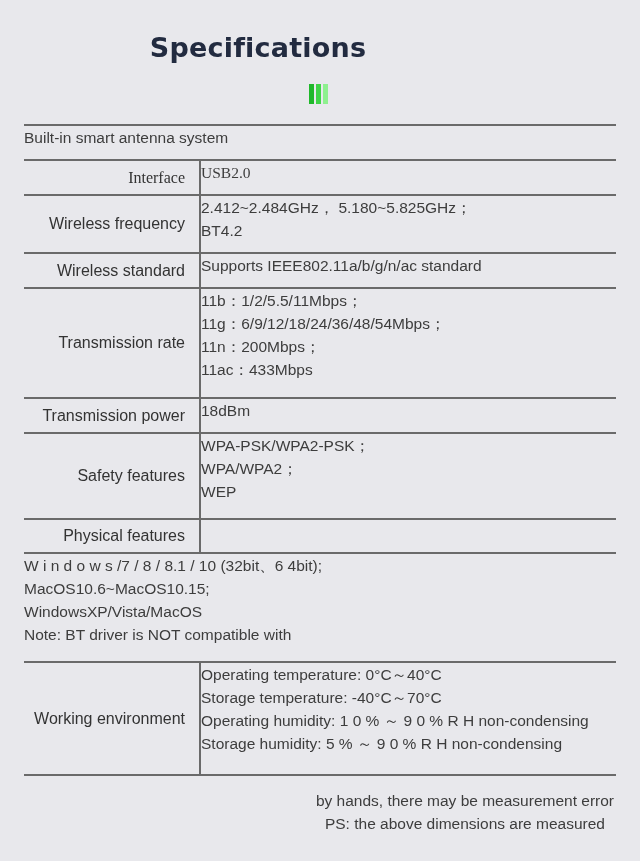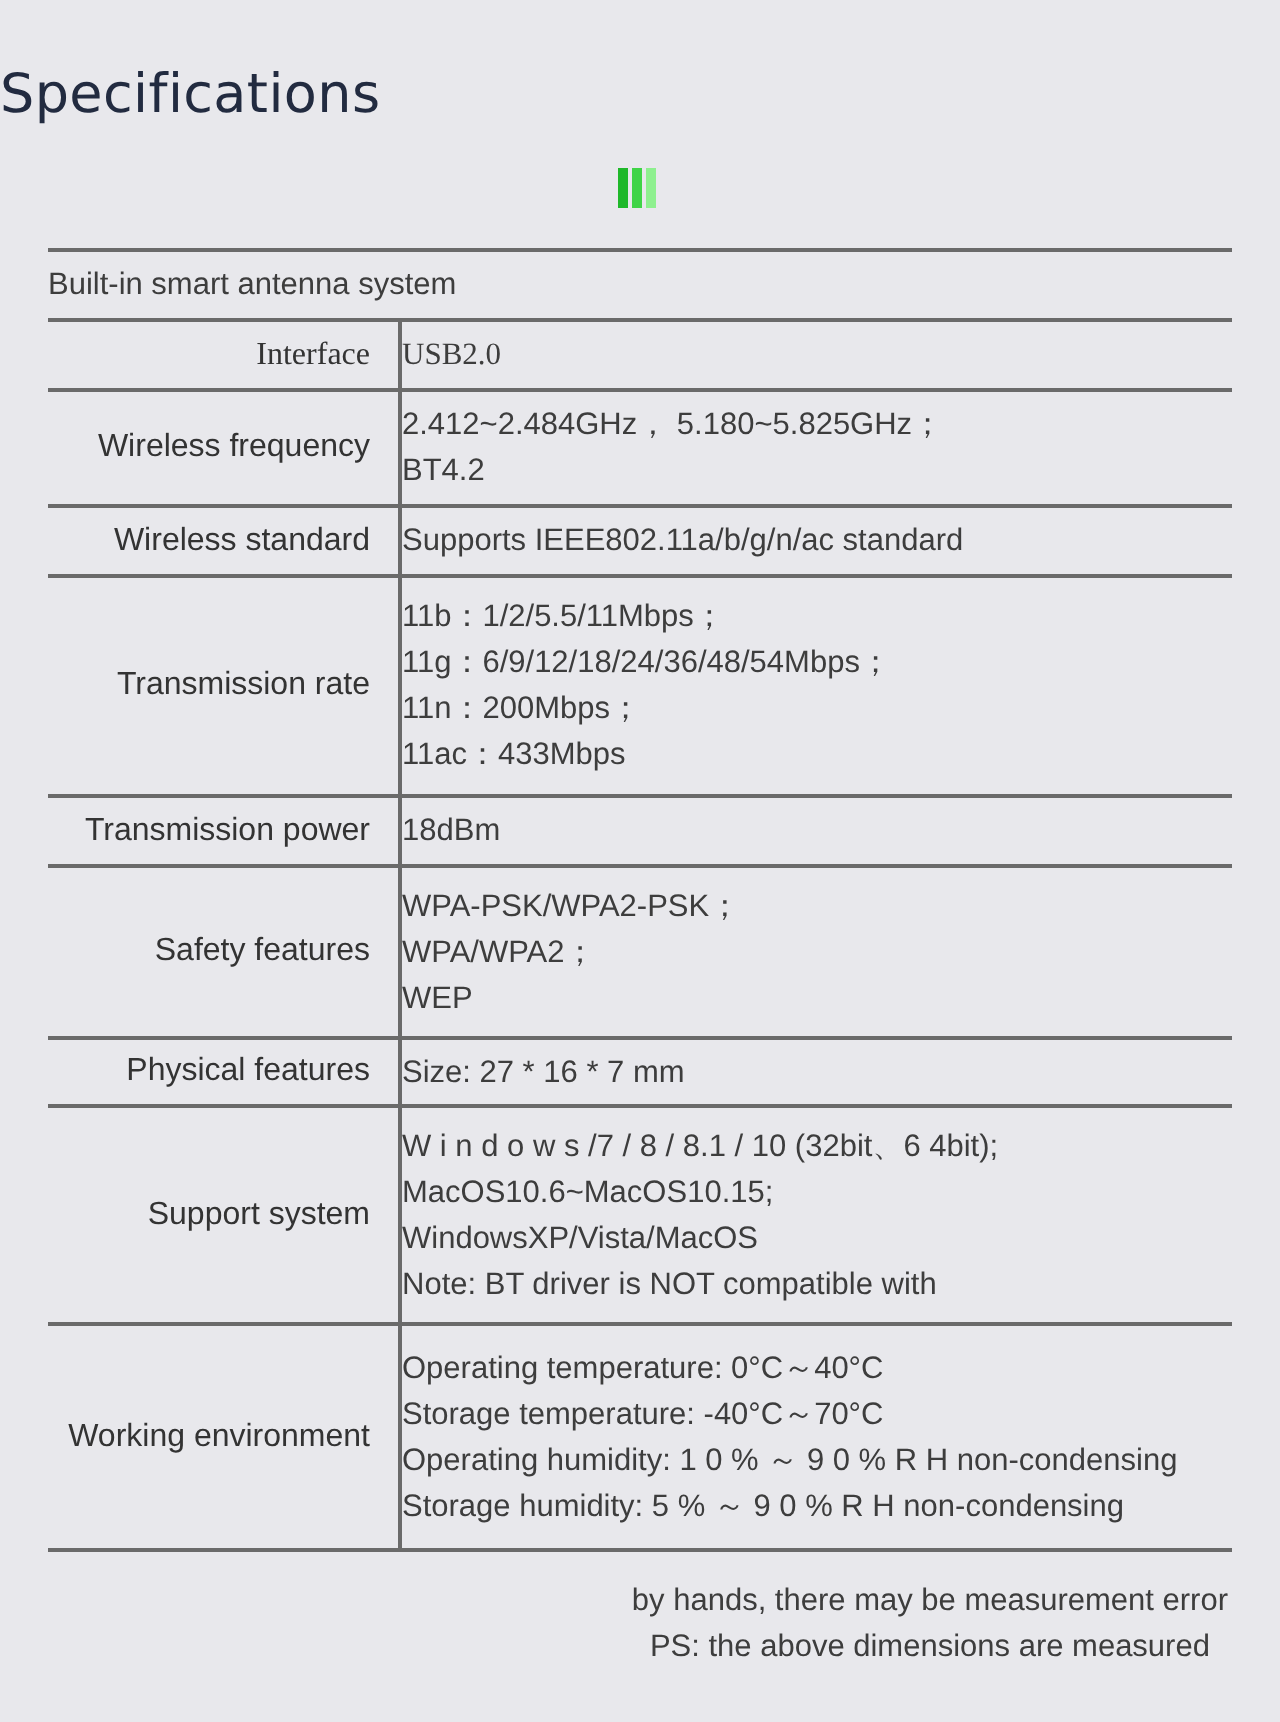--- a/index.html
+++ b/index.html
@@ -13,23 +13,23 @@
       font-family: "Liberation Sans", "DejaVu Sans", sans-serif;
       color: #3a3a3a;
       position: relative;
       overflow: hidden;
     }
     .title {
       position: absolute;
       top: 32px;
       left: 0;
       width: 516px;
-      text-align: left;
+      text-align: center;
       font-family: "DejaVu Sans", sans-serif;
-      font-weight: normal;
+      font-weight: bold;
       font-size: 27px;
       color: #222b40;
       letter-spacing: 0.2px;
     }
     .bars {
       position: absolute;
       top: 84px;
       left: 309px;
       width: 24px;
       height: 20px;
@@ -66,21 +66,20 @@
       font-size: 16px;
       color: #333;
       border-right: 2px solid #6a6a6a;
       white-space: nowrap;
     }
     .value {
       flex: 1;
       box-sizing: border-box;
       display: flex;
       flex-direction: column;
-      justify-content: center;
       font-size: 15.5px;
       color: #3d3d3d;
       line-height: 23px;
     }
     .value .line {
       white-space: nowrap;
     }
     .note {
       position: absolute;
       right: 26px;
@@ -159,28 +158,22 @@
       <div class="value">
         <div class="line">WPA-PSK/WPA2-PSK；</div>
         <div class="line">WPA/WPA2；</div>
         <div class="line">WEP</div>
       </div>
     </div>
     <div class="row" style="height: 34px;">
       <div class="label">
         <span>Physical features</span>
       </div>
-      <div class="value">
-        <div class="line">Size: 27 * 16 * 7 mm</div>
-      </div>
     </div>
     <div class="row" style="height: 109px;">
-      <div class="label">
-        <span>Support system</span>
-      </div>
       <div class="value">
         <div class="line">W i n d o w s /7 / 8 / 8.1 / 10 (32bit、6 4bit);</div>
         <div class="line">MacOS10.6~MacOS10.15;</div>
         <div class="line">WindowsXP/Vista/MacOS</div>
         <div class="line">Note: BT driver is NOT compatible with</div>
       </div>
     </div>
     <div class="row" style="height: 115px;">
       <div class="label">
         <span>Working environment</span>

